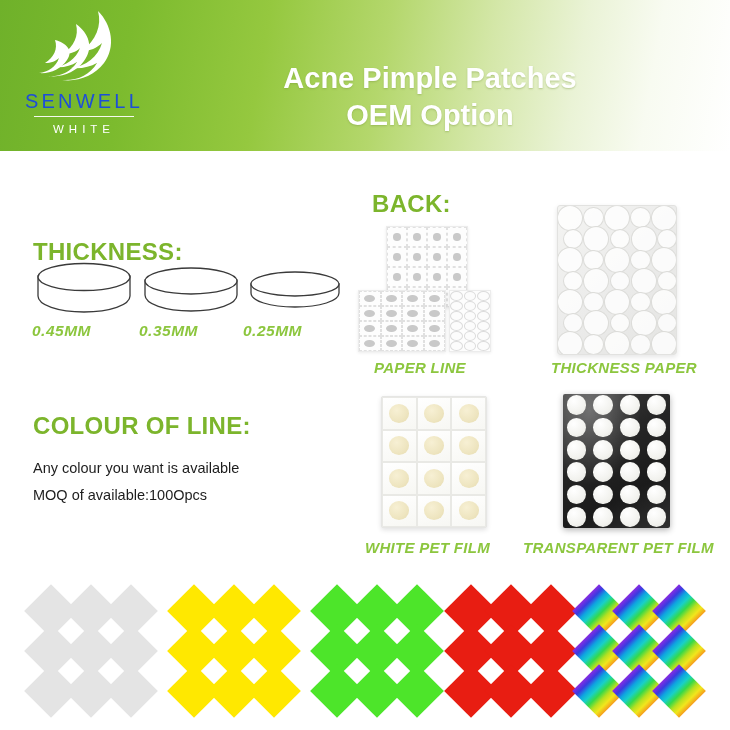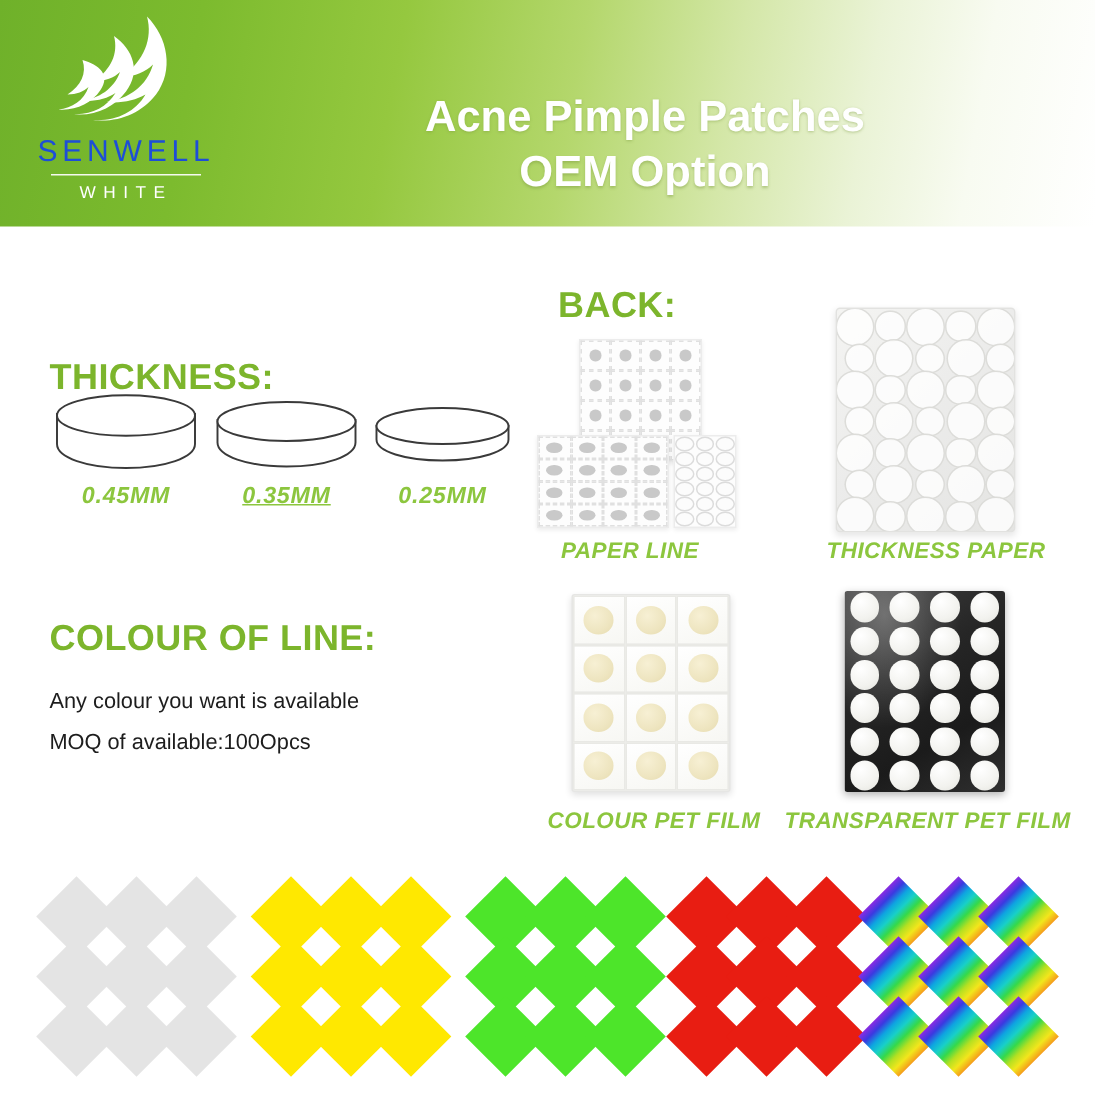--- a/index.html
+++ b/index.html
@@ -92,21 +92,20 @@
   }
   #heading-thickness { left: 33px; top: 190px; margin-top: 48px; }
   #heading-back      { left: 372px; top: 190px; }
   #heading-colour    { left: 33px; top: 412px; }
 
   
   .disc-item { position: absolute; }
   .disc-label {
     position: absolute;
     left: 0; width: 100%;
-    text-align: center;
     color: #8cc63e;
     font-size: 15.5px;
     font-weight: bold;
     font-style: italic;
     letter-spacing: 0.5px;
     white-space: nowrap;
   }
 
   
   .caption {
@@ -263,21 +262,21 @@
     <ellipse cx="52" cy="15" rx="46" ry="13.5" fill="#ffffff" stroke="#3a3a3a" stroke-width="1.3"></ellipse>
   </svg>
   <div class="disc-label" style="top:60px;">0.45MM</div>
 </div>
 
 <div class="disc-item" style="left:139px; top:266px; width:104px; height:80px;">
   <svg width="104" height="52" viewBox="0 0 104 52">
     <path d="M6 14 L6 29 C6 38 26 45 52 45 C78 45 98 38 98 29 L98 14 Z" fill="#ffffff" stroke="#3a3a3a" stroke-width="1.3"></path>
     <ellipse cx="52" cy="15" rx="46" ry="13" fill="#ffffff" stroke="#3a3a3a" stroke-width="1.3"></ellipse>
   </svg>
-  <div class="disc-label" style="top:56px;text-decoration:underline;">0.35MM</div>
+  <div class="disc-label" style="top:56px;">0.35MM</div>
 </div>
 
 <div class="disc-item" style="left:243px; top:270px; width:104px; height:80px;">
   <svg width="104" height="46" viewBox="0 0 104 46">
     <path d="M8 14 L8 23 C8 31 27 37 52 37 C77 37 96 31 96 23 L96 14 Z" fill="#ffffff" stroke="#3a3a3a" stroke-width="1.3"></path>
     <ellipse cx="52" cy="14" rx="44" ry="12" fill="#ffffff" stroke="#3a3a3a" stroke-width="1.3"></ellipse>
   </svg>
   <div class="disc-label" style="top:52px;">0.25MM</div>
 </div>
 
@@ -516,21 +515,21 @@
       <i></i>
     </div>
     <div class="wp-cell">
       <i></i>
     </div>
     <div class="wp-cell">
       <i></i>
     </div>
   </div>
 
-<div class="caption" id="cap-white-pet">COLOUR PET FILM</div>
+<div class="caption" id="cap-white-pet">WHITE PET FILM</div>
 
 <div class="sheet" id="transparent-pet-sheet" style="left:563px; top:394px; width:107px; height:134px;">
     <div class="tp-dot" style="width: 19.6533px; height: 19.6533px; left: 3.54833px; top: 1.34px;"></div>
     <div class="tp-dot" style="width: 19.6533px; height: 19.6533px; left: 30.2983px; top: 1.34px;"></div>
     <div class="tp-dot" style="width: 19.6533px; height: 19.6533px; left: 57.0483px; top: 1.34px;"></div>
     <div class="tp-dot" style="width: 19.6533px; height: 19.6533px; left: 83.7983px; top: 1.34px;"></div>
     <div class="tp-dot" style="width: 19.6533px; height: 19.6533px; left: 3.54833px; top: 23.6733px;"></div>
     <div class="tp-dot" style="width: 19.6533px; height: 19.6533px; left: 30.2983px; top: 23.6733px;"></div>
     <div class="tp-dot" style="width: 19.6533px; height: 19.6533px; left: 57.0483px; top: 23.6733px;"></div>
     <div class="tp-dot" style="width: 19.6533px; height: 19.6533px; left: 83.7983px; top: 23.6733px;"></div>

